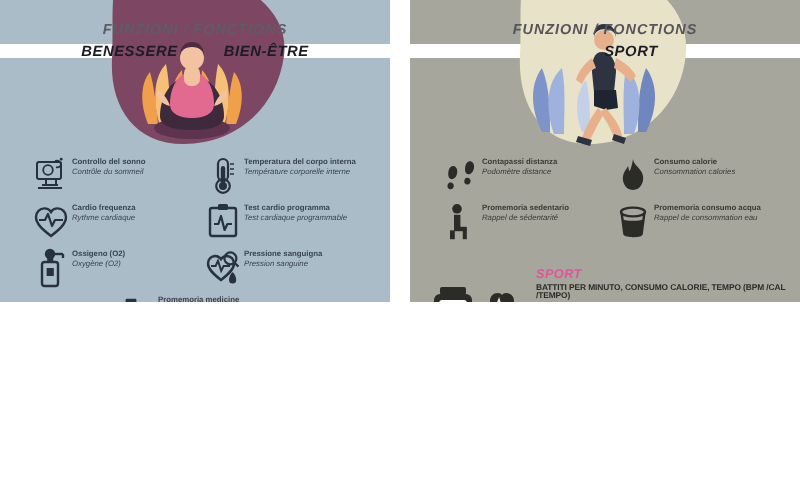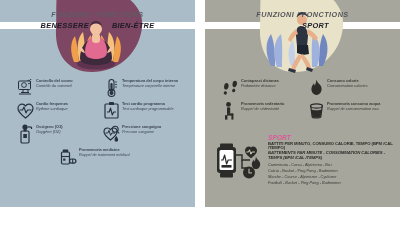--- a/index.html
+++ b/index.html
@@ -2,21 +2,21 @@
 <html><head>
 <meta charset="utf-8">
 <style>
   html,body{margin:0;padding:0;}
   body{
     width:400px;height:207px;overflow:hidden;
     background:#ffffff;
     font-family:"Liberation Sans","DejaVu Sans",sans-serif;
   }
   .sheet{position:relative;width:400px;height:207px;display:flex;gap:10px;background:#fff;}
-  .panel{position:relative;width:195px;height:207px;overflow:hidden;padding-left:29px;}
+  .panel{position:relative;width:195px;height:151px;overflow:hidden;padding-left:29px;}
   .panel-bg{position:absolute;left:0;top:0;right:0;bottom:0;}
   .left .panel-bg{background:#a9bcc7;}
   .right .panel-bg{background:#a6a69c;}
 
   
   .white-band{position:absolute;left:0;right:0;top:22px;height:7px;background:#ffffff;z-index:3;}
 
   
   .hero{position:absolute;left:0;right:0;top:0;height:76px;z-index:4;pointer-events:none;}
   .hero svg{display:block;width:195px;height:76px;}

